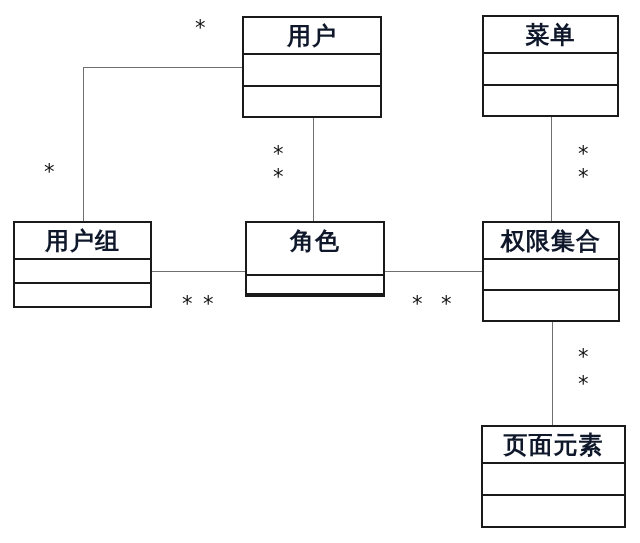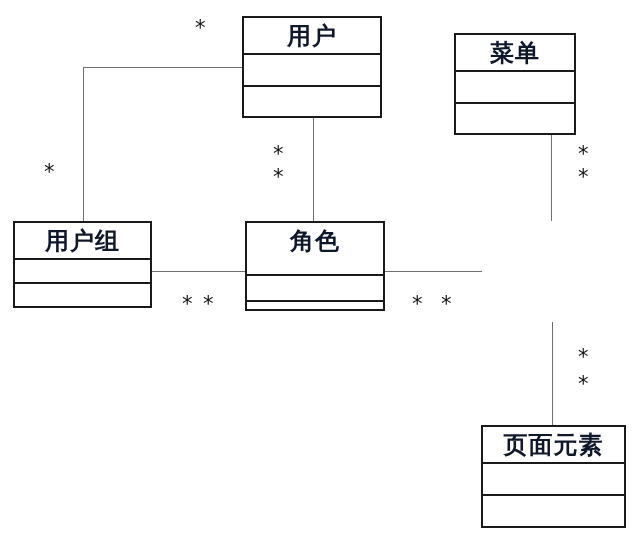--- a/index.html
+++ b/index.html
@@ -48,23 +48,23 @@
   .mult {
     position: absolute;
     font-size: 21px;
     line-height: 20px;
     color: #111111;
     font-family: "DejaVu Sans", sans-serif;
   }
 
   
   #box-user        { left: 242px; top: 16px;  width: 140px; height: 102px; }
-  #box-menu        { left: 454px; top: 15px;  width: 122px; height: 102px; margin-top: 18px; }
+  #box-menu        { left: 482px; top: 15px;  width: 137px; height: 102px; }
   #box-usergroup   { left: 13px;  top: 221px; width: 139px; height: 87px; }
-  #box-role        { left: 245px; top: 221px; width: 140px; height: 90px; gap: 16px; }
+  #box-role        { left: 245px; top: 221px; width: 140px; height: 76px; gap: 16px; }
   #box-permset     { left: 482px; top: 221px; width: 138px; height: 101px; }
   #box-pageelem    { left: 481px; top: 425px; width: 145px; height: 103px; }
 
   
   #edge-user-usergroup-h { left: 83px;  top: 67px;  width: 159px; height: 1px; }
   #edge-user-usergroup-v { left: 83px;  top: 67px;  width: 1px;   height: 154px; }
   #edge-user-role        { left: 313px; top: 118px; width: 1px;   height: 103px; }
   #edge-menu-permset     { left: 551px; top: 117px; width: 1px;   height: 104px; }
   #edge-usergroup-role   { left: 152px; top: 271px; width: 93px;  height: 1px; }
   #edge-role-permset     { left: 385px; top: 271px; width: 97px;  height: 1px; }
@@ -127,20 +127,25 @@
     <div class="uml-row"></div>
     <div class="uml-row"></div>
   </div>
 
   <div class="uml-box" id="box-role">
     <div class="uml-title">角色</div>
     <div class="uml-row"></div>
     <div class="uml-row"></div>
   </div>
 
+  <div class="uml-box" id="box-permset">
+    <div class="uml-title">权限集合</div>
+    <div class="uml-row"></div>
+    <div class="uml-row"></div>
+  </div>
 
   <div class="uml-box" id="box-pageelem">
     <div class="uml-title">页面元素</div>
     <div class="uml-row"></div>
     <div class="uml-row"></div>
   </div>
 
 </div>
 
 </body></html>

